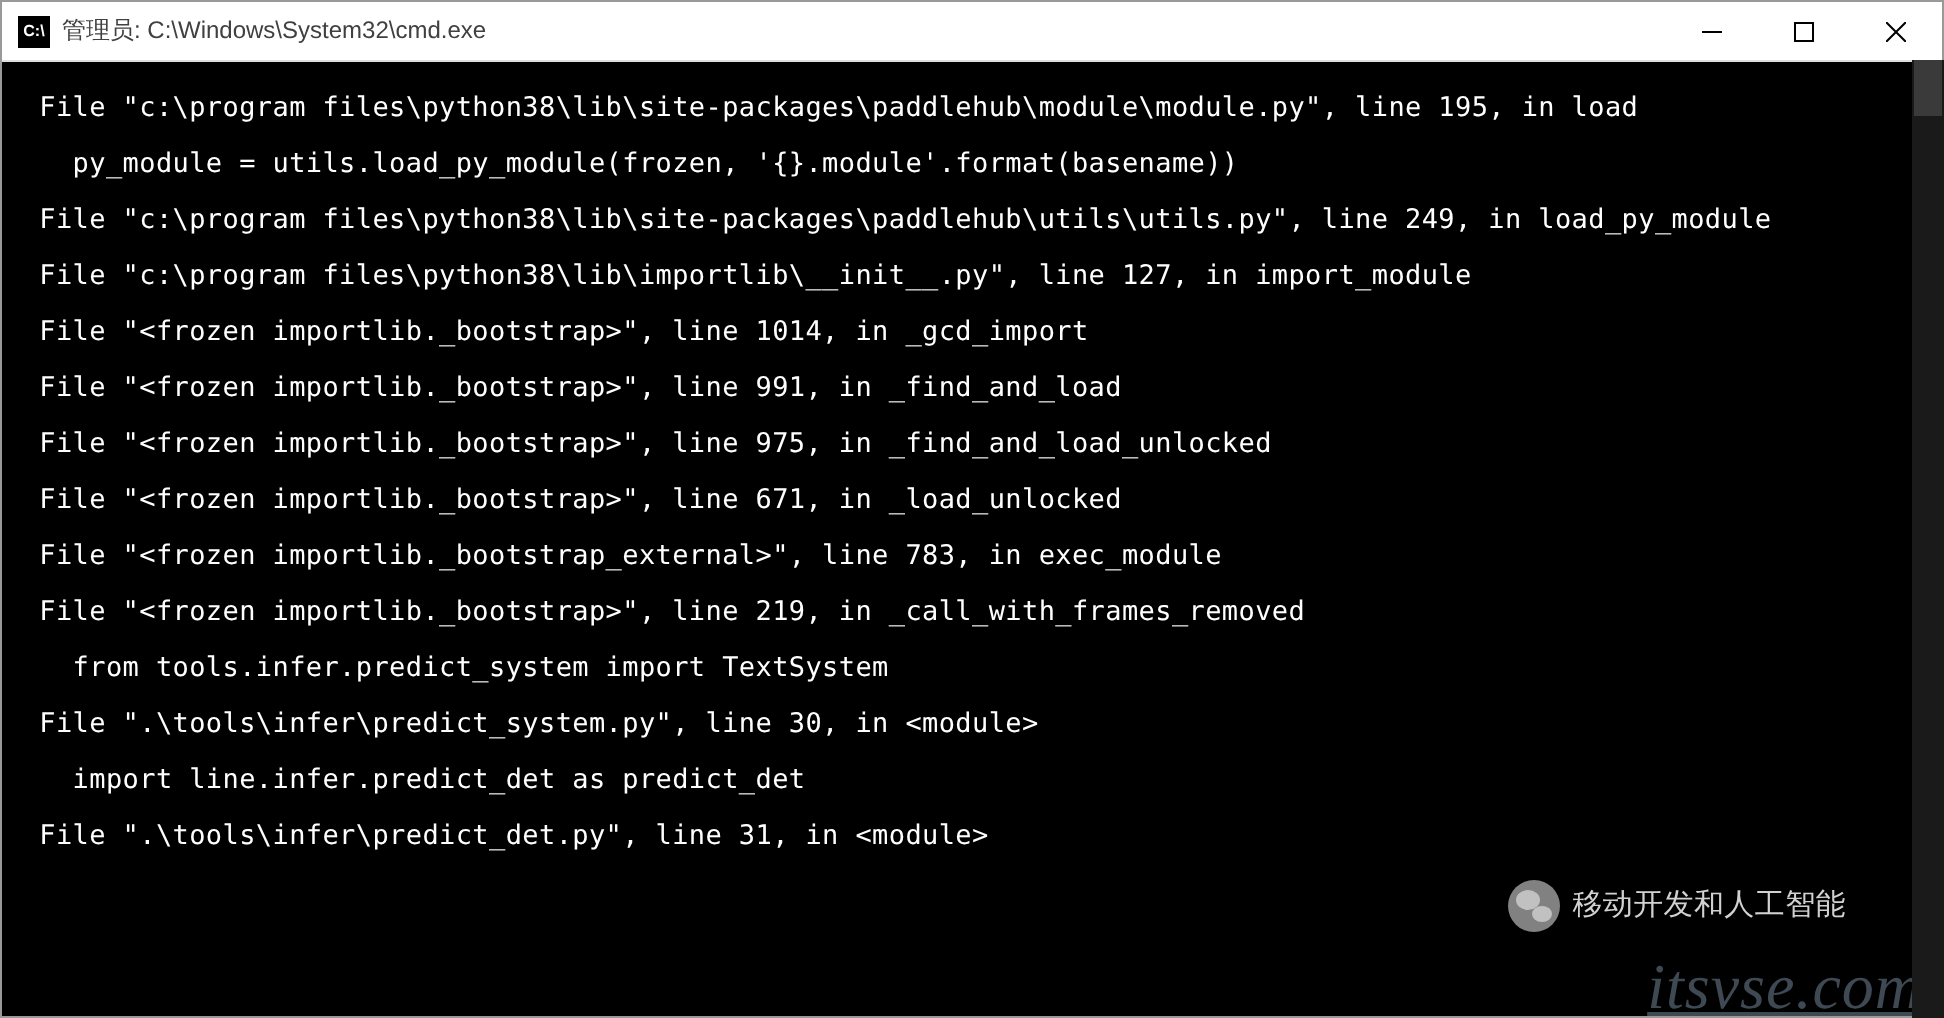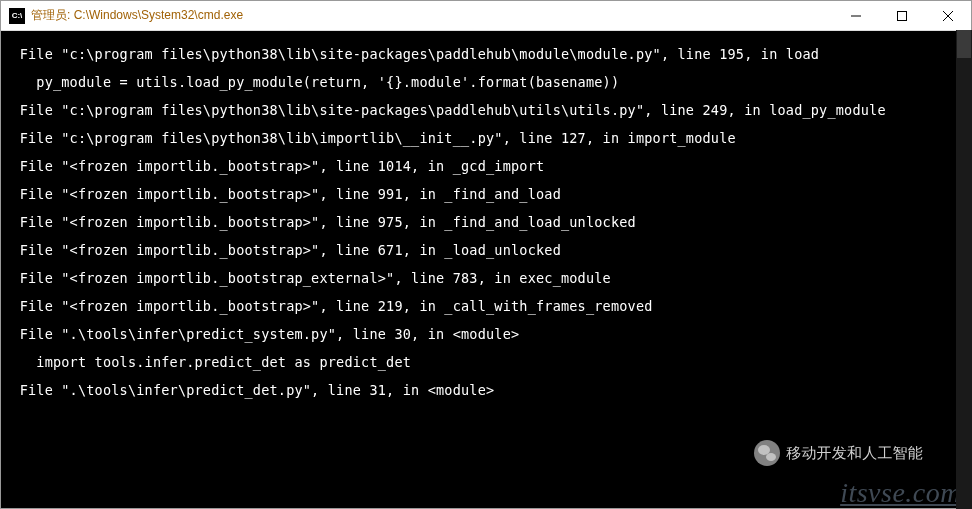--- a/index.html
+++ b/index.html
@@ -34,21 +34,21 @@
       display: flex;
       align-items: center;
       justify-content: center;
       font-size: 8px;
       color: #fff;
       font-weight: bold;
     }
     .titlebar-title {
       flex: 1;
       font-size: 12px;
-      color: #a16207;
+      color: #404040;
     }
     .titlebar-controls {
       display: flex;
       height: 100%;
     }
     .titlebar-btn {
       width: 46px;
       height: 100%;
       display: flex;
       align-items: center;
@@ -69,21 +69,21 @@
       overflow: hidden;
       position: relative;
       letter-spacing: 0.2px;
     }
     .terminal-line { display: block; }
     .watermark {
       position: absolute;
       bottom: 8px;
       right: 10px;
       color: #6a7a8c;
-      font-size: 28px;
+      font-size: 32px;
       font-style: italic;
       font-family: 'Times New Roman', serif;
       opacity: 0.6;
       letter-spacing: 0.5px;
       text-decoration: underline;
     }
     .wechat-overlay {
       position: absolute;
       bottom: 42px;
       right: 48px;
@@ -159,31 +159,32 @@
         <svg width="10" height="10" viewBox="0 0 10 10">
             <line x1="0" y1="0" x2="10" y2="10" stroke="#000" stroke-width="1"></line>
             <line x1="10" y1="0" x2="0" y2="10" stroke="#000" stroke-width="1"></line>
           </svg>
       </div>
     </div>
   </div>
 
   <div class="terminal">
 <span class="terminal-line">  File "c:\program files\python38\lib\site-packages\paddlehub\module\module.py", line 195, in load</span>
-<span class="terminal-line">    py_module = utils.load_py_module(return, '{}.module'.format(basename))</span>
+<span class="terminal-line">    py_module = utils.load_py_module(frozen, '{}.module'.format(basename))</span>
 <span class="terminal-line">  File "c:\program files\python38\lib\site-packages\paddlehub\utils\utils.py", line 249, in load_py_module</span>
 <span class="terminal-line">  File "c:\program files\python38\lib\importlib\__init__.py", line 127, in import_module</span>
 <span class="terminal-line">  File "&lt;frozen importlib._bootstrap&gt;", line 1014, in _gcd_import</span>
 <span class="terminal-line">  File "&lt;frozen importlib._bootstrap&gt;", line 991, in _find_and_load</span>
 <span class="terminal-line">  File "&lt;frozen importlib._bootstrap&gt;", line 975, in _find_and_load_unlocked</span>
 <span class="terminal-line">  File "&lt;frozen importlib._bootstrap&gt;", line 671, in _load_unlocked</span>
 <span class="terminal-line">  File "&lt;frozen importlib._bootstrap_external&gt;", line 783, in exec_module</span>
 <span class="terminal-line">  File "&lt;frozen importlib._bootstrap&gt;", line 219, in _call_with_frames_removed</span>
+<span class="terminal-line">    from tools.infer.predict_system import TextSystem</span>
 <span class="terminal-line">  File ".\tools\infer\predict_system.py", line 30, in &lt;module&gt;</span>
-<span class="terminal-line">    import tools.infer.predict_det as predict_det</span>
+<span class="terminal-line">    import line.infer.predict_det as predict_det</span>
 <span class="terminal-line">  File ".\tools\infer\predict_det.py", line 31, in &lt;module&gt;</span>
 
 
 
 
 
 
 
 
 

